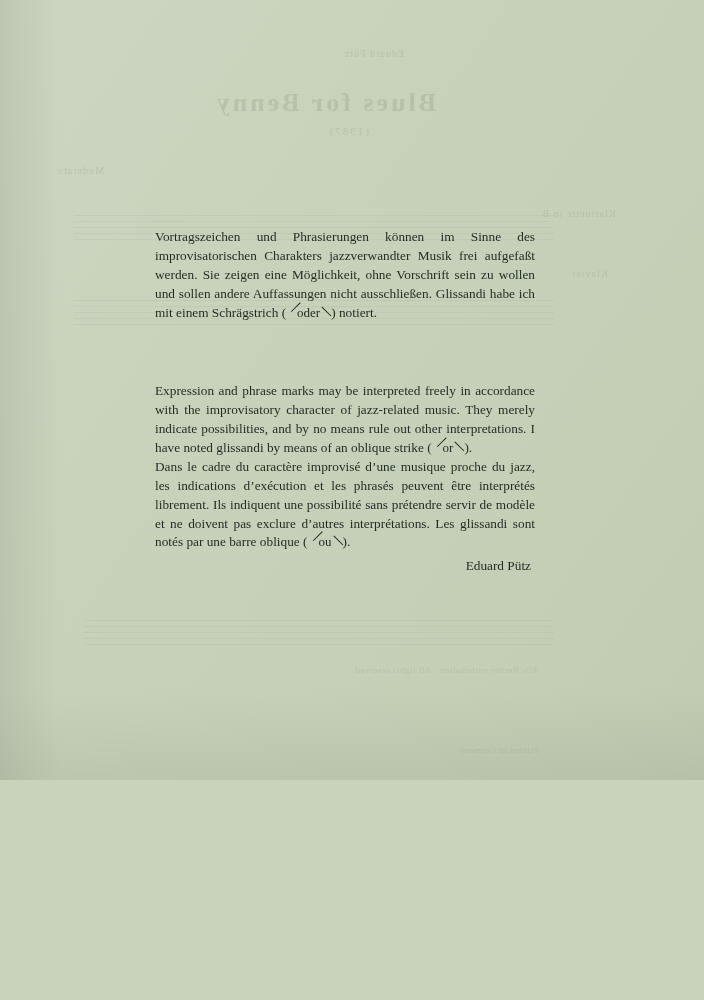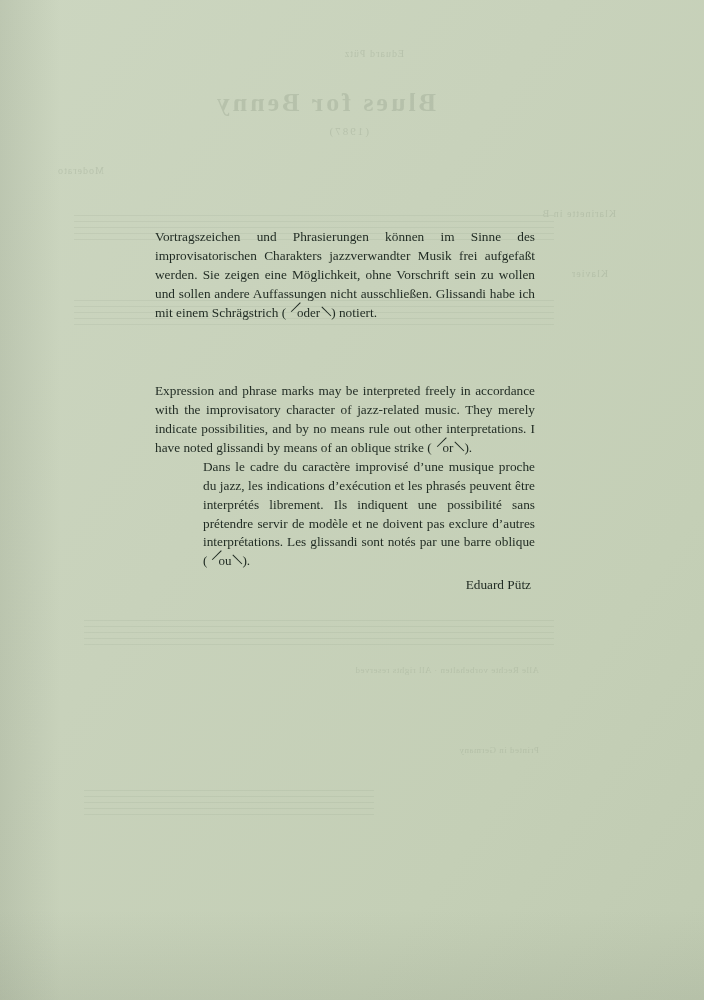--- a/index.html
+++ b/index.html
@@ -9,21 +9,21 @@
   body {
     width: 704px;
     height: 1000px;
     background: #c9d3bc;
     font-family: "Liberation Serif", serif;
     overflow: hidden;
   }
   .page {
     position: relative;
     width: 704px;
-    height: 1000px;
+    height: 780px;
     background: linear-gradient(125deg, #ccd6c0 0%, #c8d2bb 40%, #c4cfb6 75%, #c0cbb2 100%);
     box-sizing: border-box;
     overflow: hidden;
   }
   
   .page::before {
     content: "";
     position: absolute;
     top: 0; left: 0;
     width: 60px; height: 100%;
@@ -89,21 +89,21 @@
   .para {
     font-size: 13.3px;
     line-height: 1.42;
     text-align: justify;
     color: #1f2a22;
     margin: 0;
     text-justify: inter-word;
   }
   .block-de { margin-bottom: 60px; }
   .block-en { }
-  .block-fr { margin-bottom: 0; margin-left: 48px; }
+  .block-fr { margin-bottom: 0; }
   .signature {
     margin-top: 6px;
     text-align: right;
     font-size: 13.3px;
     color: #1f2a22;
     padding-right: 4px;
   }
   .gliss {
     display: inline-block;
     font-size: 13px;

